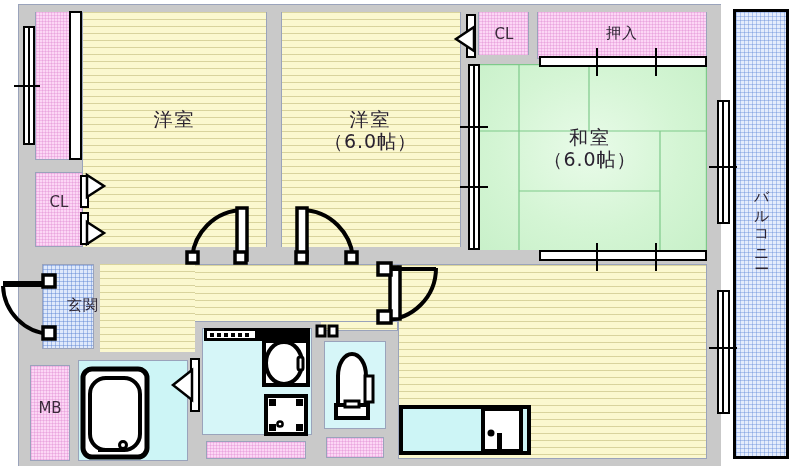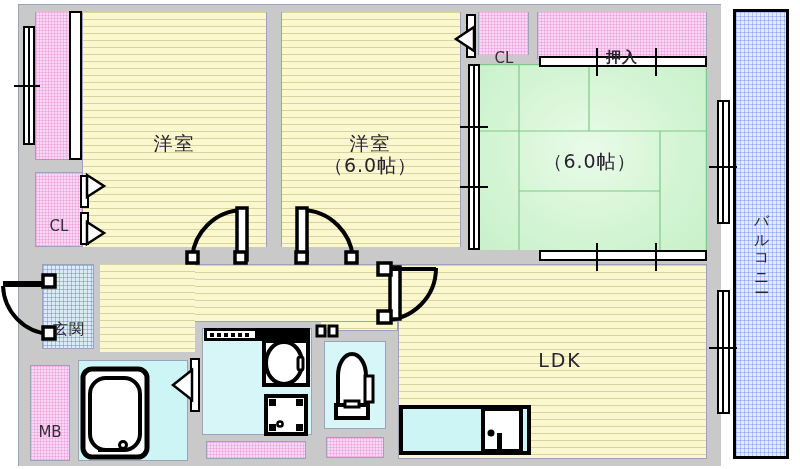--- a/index.html
+++ b/index.html
@@ -57,21 +57,20 @@
 
   
   .lbl{
     position:absolute;
     color:#2a2230;
     text-align:center;
     white-space:nowrap;
     letter-spacing:2px;
     line-height:1.18;
     font-family:"DejaVu Sans","Liberation Sans",sans-serif;
-    margin-top:24px;
   }
   .lbl-room{font-size:19px;}
   .lbl-room .sub{font-size:19px;letter-spacing:1px;}
   .lbl-sm{font-size:15px;letter-spacing:1px;}
   .lbl-cl{font-size:15px;letter-spacing:0px;color:#3a2a3a;}
   .lbl-vert{
     writing-mode:vertical-rl;
     text-orientation:upright;
     font-size:15px;
     letter-spacing:3px;
@@ -290,30 +289,30 @@
   <div class="lbl lbl-room" style="left:92px;top:108px;width:165px;">
     <div>洋室</div>
   </div>
 
   <div class="lbl lbl-room" style="left:288px;top:108px;width:165px;">
     <div>洋室</div>
     <div class="sub">（6.0帖）</div>
   </div>
 
   <div class="lbl lbl-room" style="left:510px;top:126px;width:160px;">
+    <div>和室</div>
     <div class="sub">（6.0帖）</div>
   </div>
 
   <div class="lbl lbl-room" style="left:470px;top:325px;width:180px;">
-    <div>LDK</div>
   </div>
 
-  <div class="lbl lbl-sm" style="left:42px;top:297px;width:54px;">玄関</div>
-
-  <div class="lbl lbl-sm" style="left:580px;top:25px;width:84px;font-weight:bold;">押入</div>
+  <div class="lbl lbl-sm" style="left:56px;top:297px;width:54px;">玄関</div>
+
+  <div class="lbl lbl-sm" style="left:580px;top:25px;width:84px;">押入</div>
 
   <div class="lbl lbl-cl" style="left:483px;top:26px;width:42px;">CL</div>
 
   <div class="lbl lbl-cl" style="left:38px;top:194px;width:42px;">CL</div>
 
   <div class="lbl lbl-cl" style="left:29px;top:400px;width:42px;">MB</div>
 
   <div class="lbl lbl-vert" style="left:752px;top:180px;">バルコニー</div>
 
 </div>

